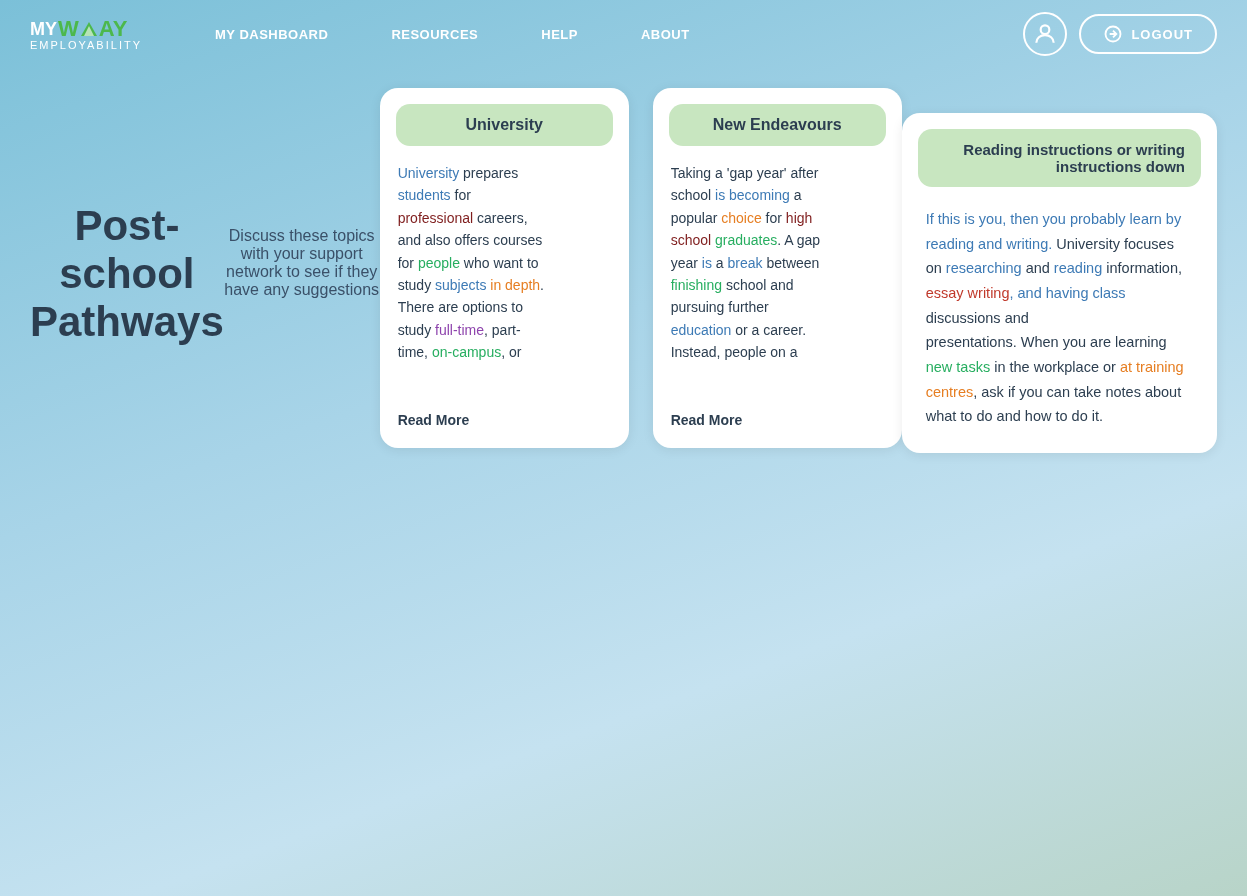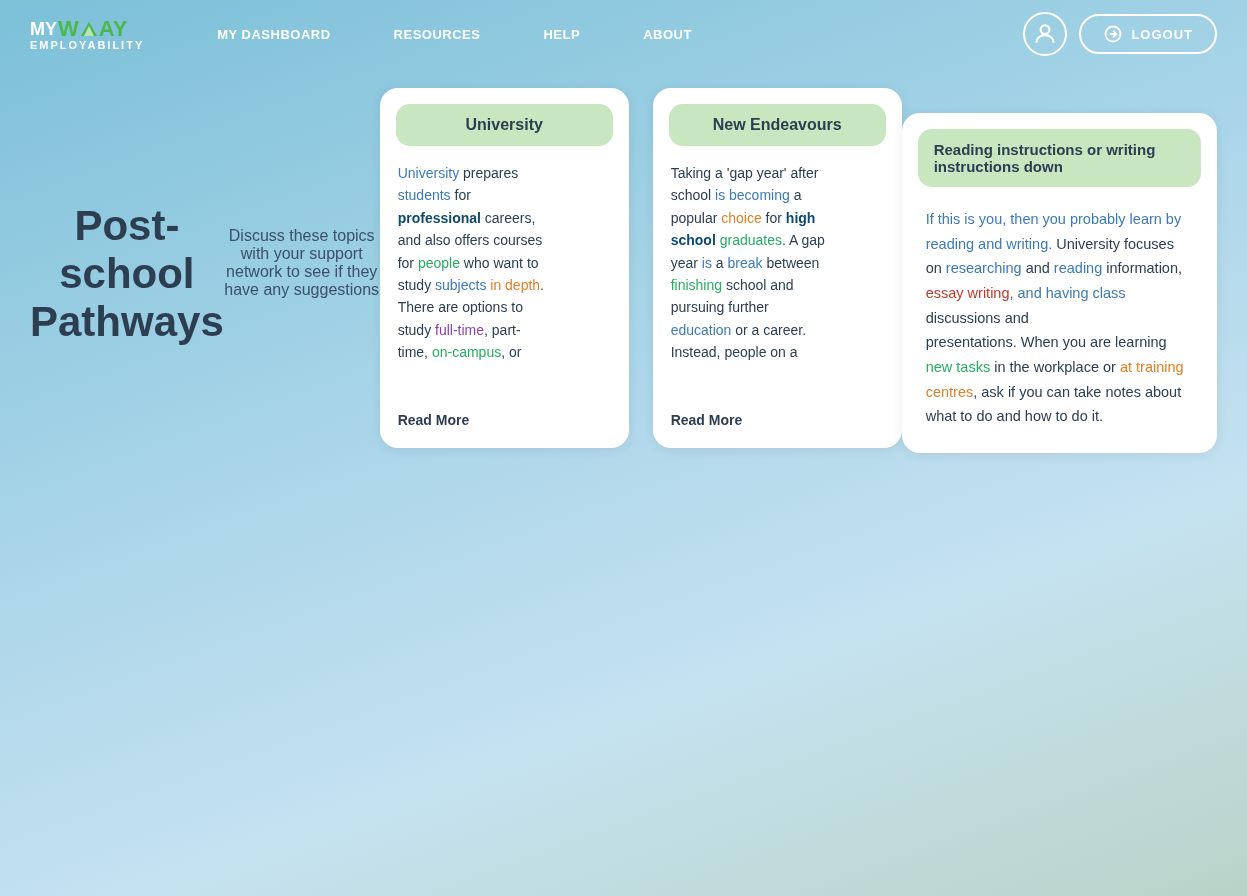--- a/index.html
+++ b/index.html
@@ -21,21 +21,21 @@
 
     .logo-area {
       display: flex;
       align-items: flex-start;
       gap: 0;
     }
 
     .logo-sub {
       color: #fff;
       font-size: 11px;
-      font-weight: 700;
+      font-weight: 400;
       letter-spacing: 2px;
       display: block;
     }
 
     nav {
       display: flex;
       align-items: center;
       gap: 50px;
       margin-left: 60px;
       flex: 1;
@@ -147,21 +147,21 @@
 
     .card-body {
       padding: 16px 18px 10px 18px;
       font-size: 14px;
       line-height: 1.6;
       flex: 1;
     }
 
     .card-body .w1 { color: #3d7ab5; }
     .card-body .w2 { color: #2c3e50; }
-    .card-body .w3 { color: #0c4a6e; font-weight: bold; }
+    .card-body .w3 { color: #7f1d1d; }
     .card-body .w4 { color: #27ae60; }
     .card-body .w5 { color: #e67e22; }
     .card-body .w6 { color: #8e44ad; }
 
     .read-more {
       padding: 4px 18px 0 18px;
       font-weight: 700;
       font-size: 14px;
       color: #2c3e50;
       cursor: pointer;
@@ -175,21 +175,21 @@
       max-width: 740px;
       overflow: hidden;
       box-shadow: 0 2px 12px rgba(0,0,0,0.08);
     }
 
     .bottom-header {
       background: #c8e6c0;
       border-radius: 14px;
       margin: 16px 16px 0 16px;
       padding: 12px 16px;
-      text-align: left;
+      text-align: right;
       font-weight: 700;
       font-size: 15px;
       color: #2c3e50;
     }
 
     .bottom-body {
       padding: 20px 24px 24px 24px;
       font-size: 14.5px;
       line-height: 1.7;
       color: #2c3e50;

